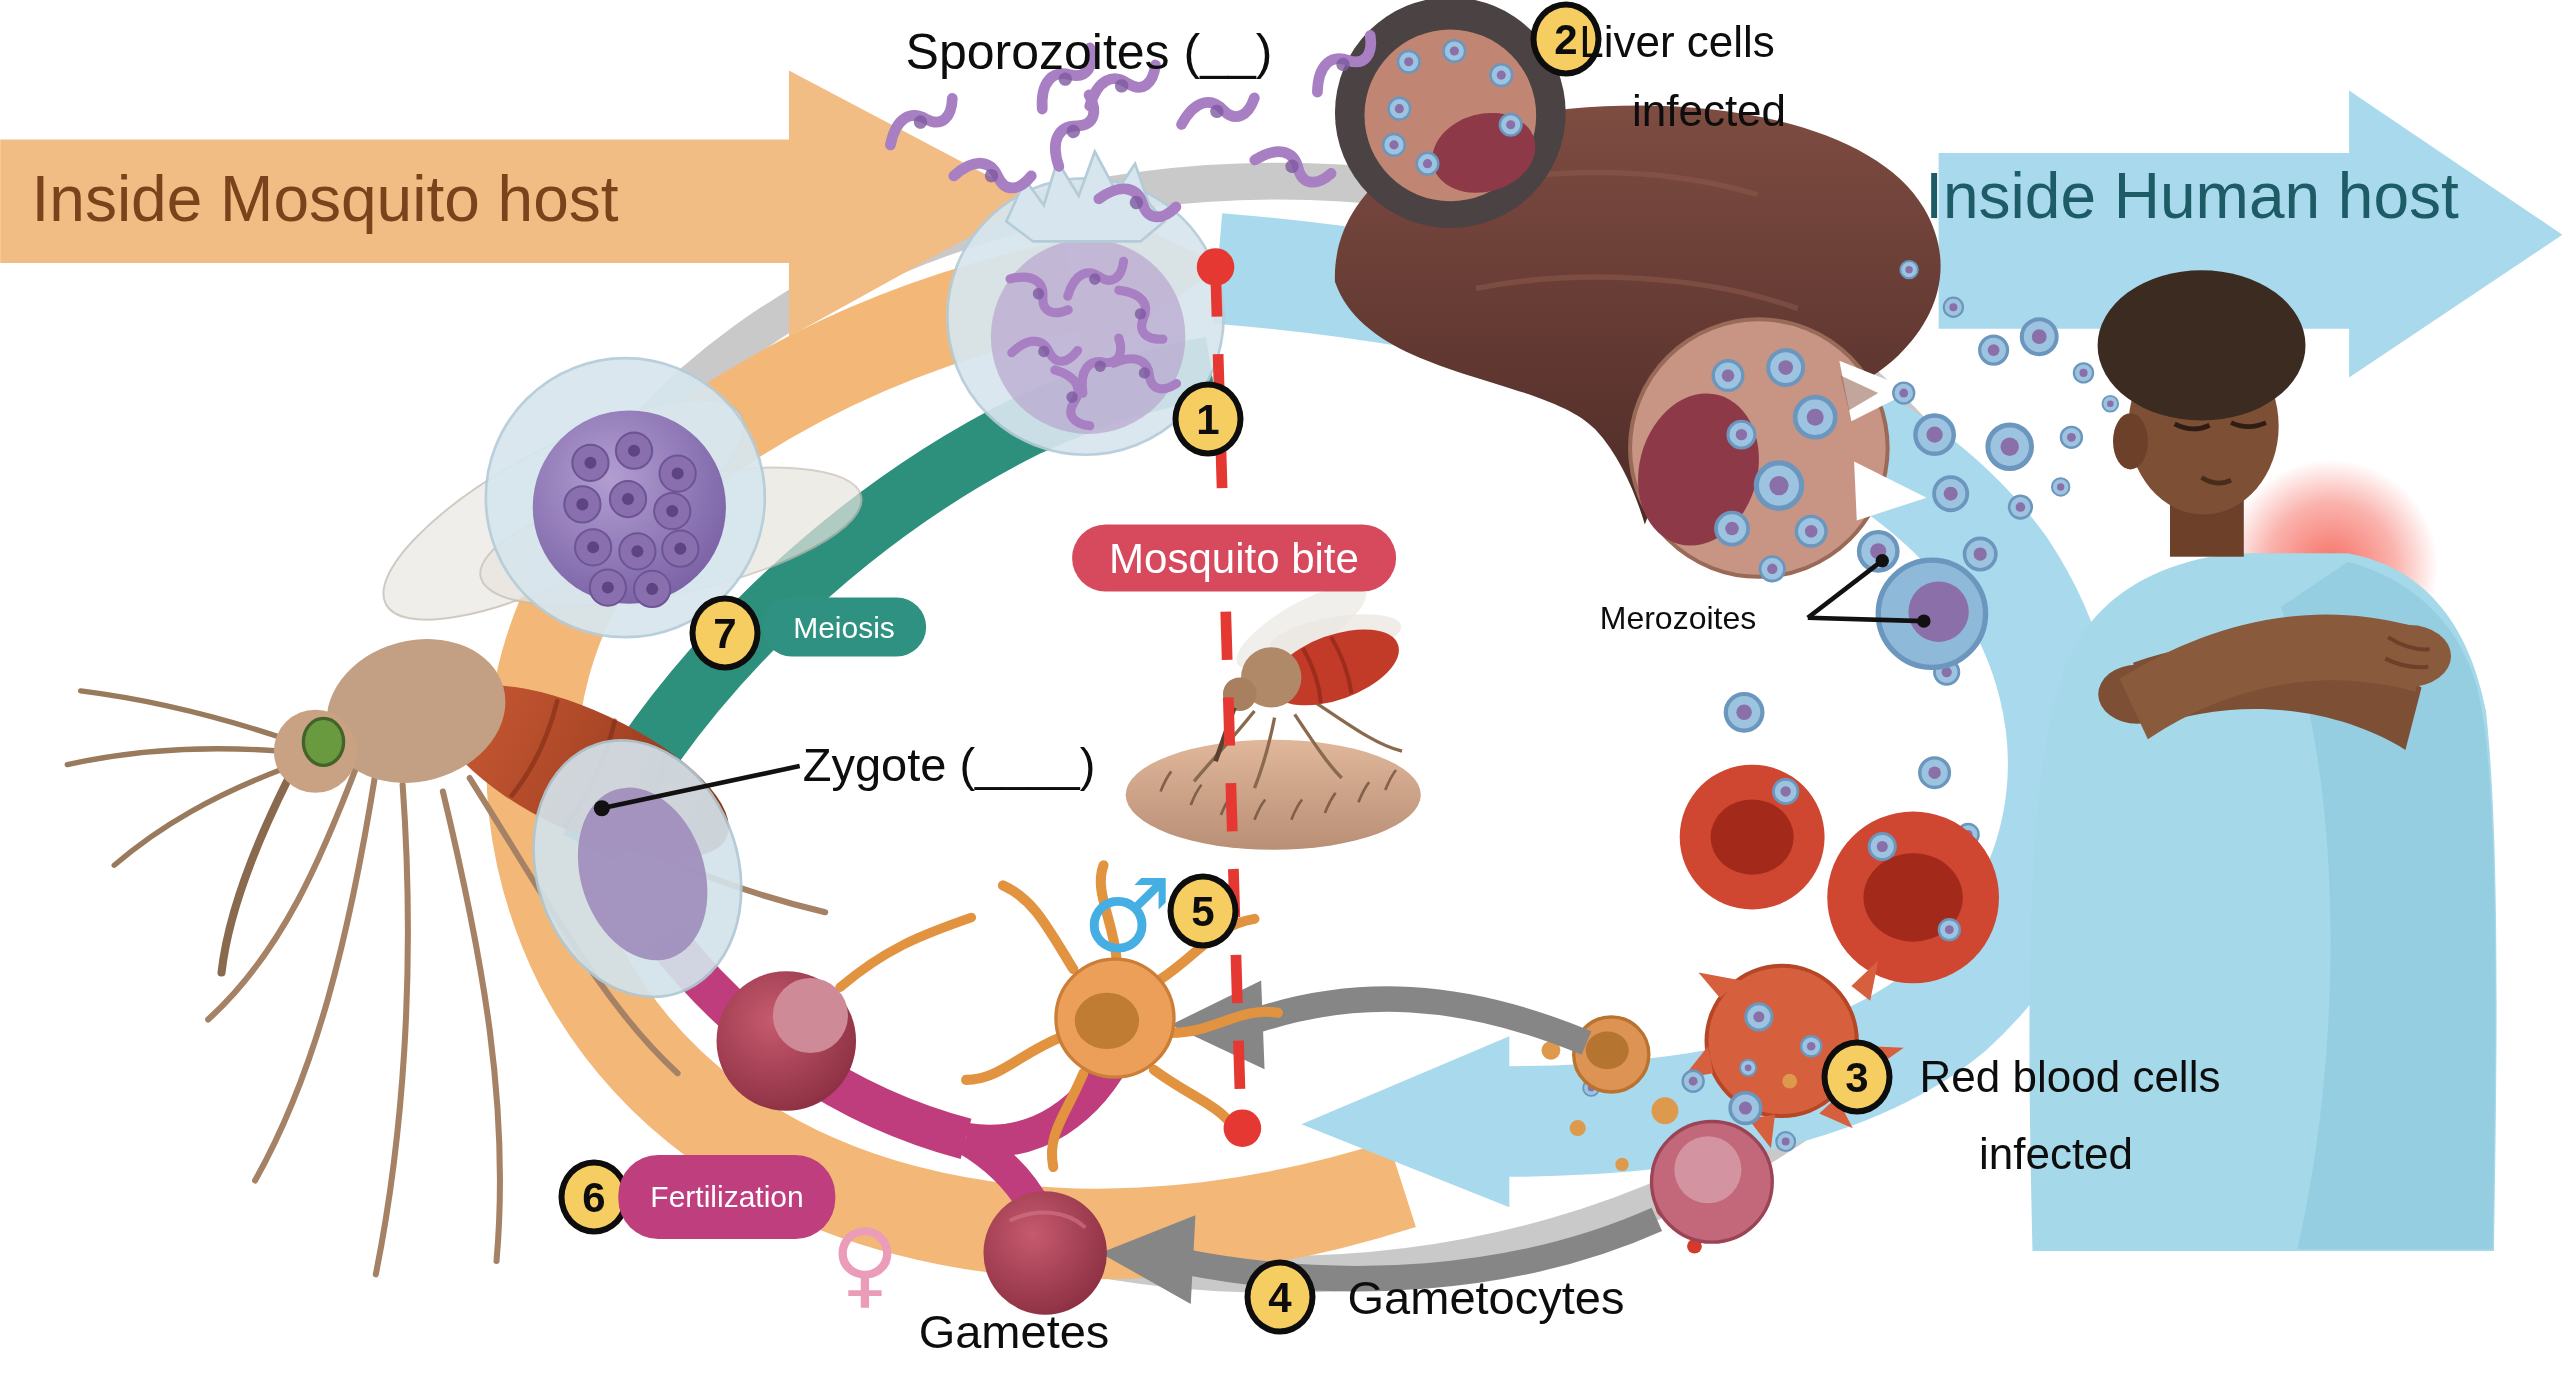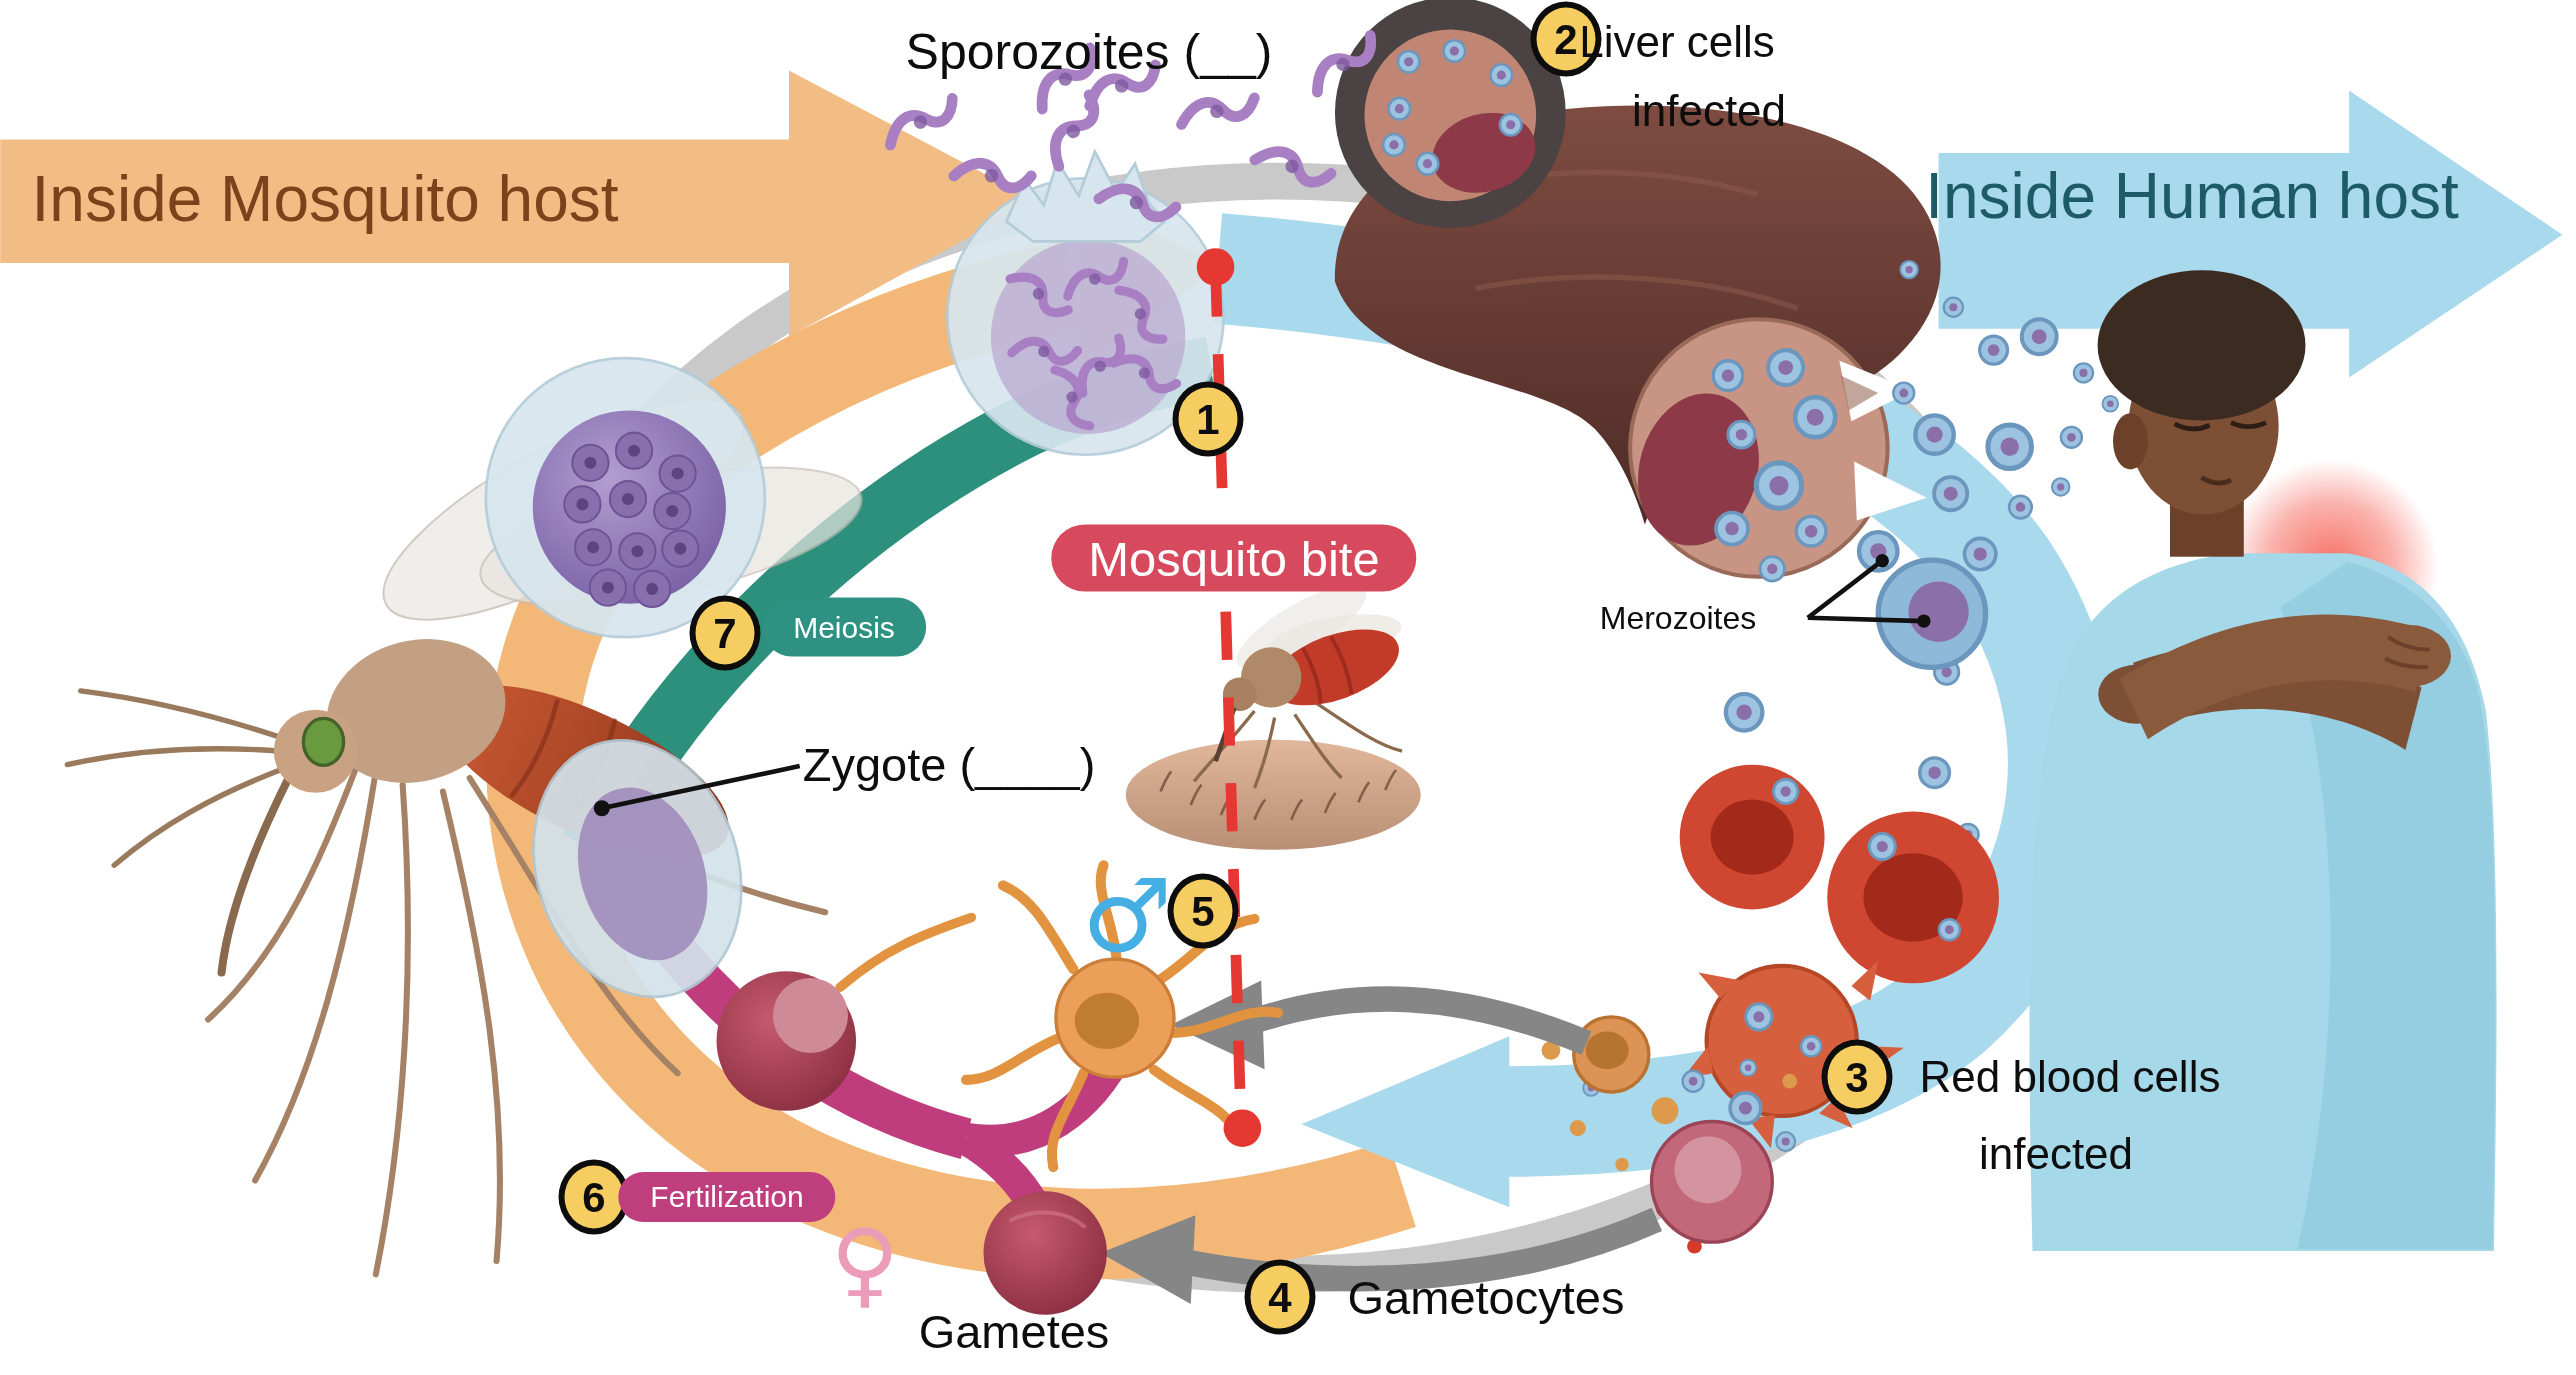--- a/index.html
+++ b/index.html
@@ -12,23 +12,23 @@
   .title{font-weight:normal;font-size:64px}
   .t-mosq{color:#7a431b}
   .t-human{color:#1d5b66}
   .badge{position:absolute;transform:translate(-50%,-50%);width:59px;height:63px;
          border-radius:50%;background:#f6cd60;border:6px solid #0d0d0d;
          display:flex;align-items:center;justify-content:center;
          font-weight:bold;font-size:42px;color:#0d0d0d}
   .pill{position:absolute;transform:translate(-50%,-50%);border-radius:40px;color:#fff;
         display:flex;align-items:center;justify-content:center;white-space:nowrap;
         font-size:30px;font-weight:500}
-  .pill-bite{background:#d7495c;height:67px;padding:0 37px;font-size:49px}
+  .pill-bite{background:#d7495c;height:67px;padding:0 37px;font-size:42px}
   .pill-meiosis{background:#2f9181;height:59px;padding:0 31px}
-  .pill-fert{background:#bf3f7e;height:50px;padding:0 32px}
+  .pill-fert{background:#bf3f7e;height:84px;padding:0 32px}
   .sym{position:absolute;transform:translate(-50%,-50%);font-family:"DejaVu Sans",sans-serif;
        font-weight:bold;line-height:1}
   .sym-male{font-size:101px;color:#45aee2}
   .sym-female{font-size:94px;color:#eb9cb8}
 </style>
 </head>
 <body>
 
 <div id="canvas">
 

